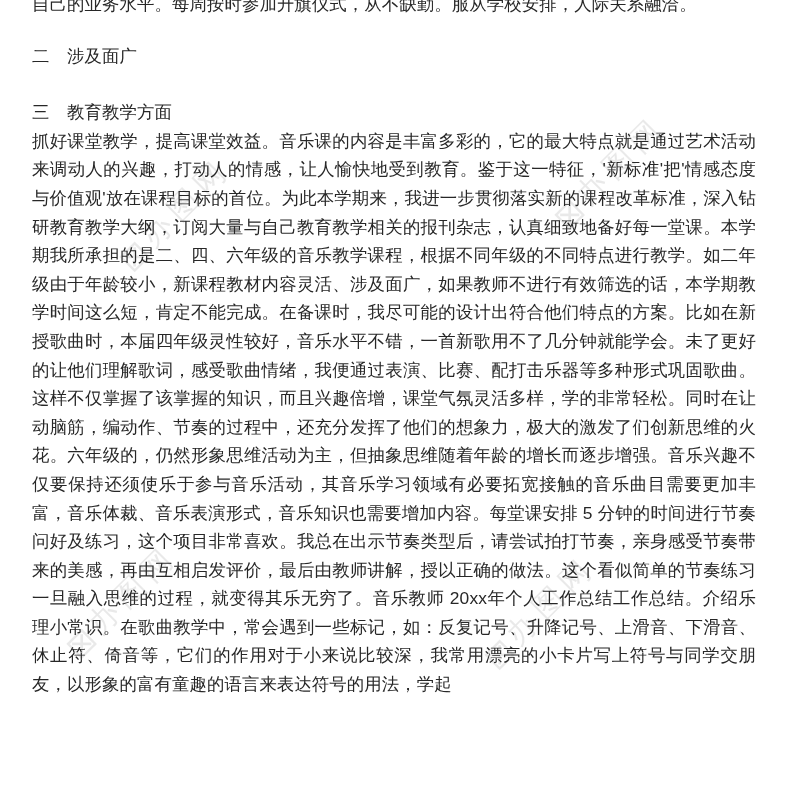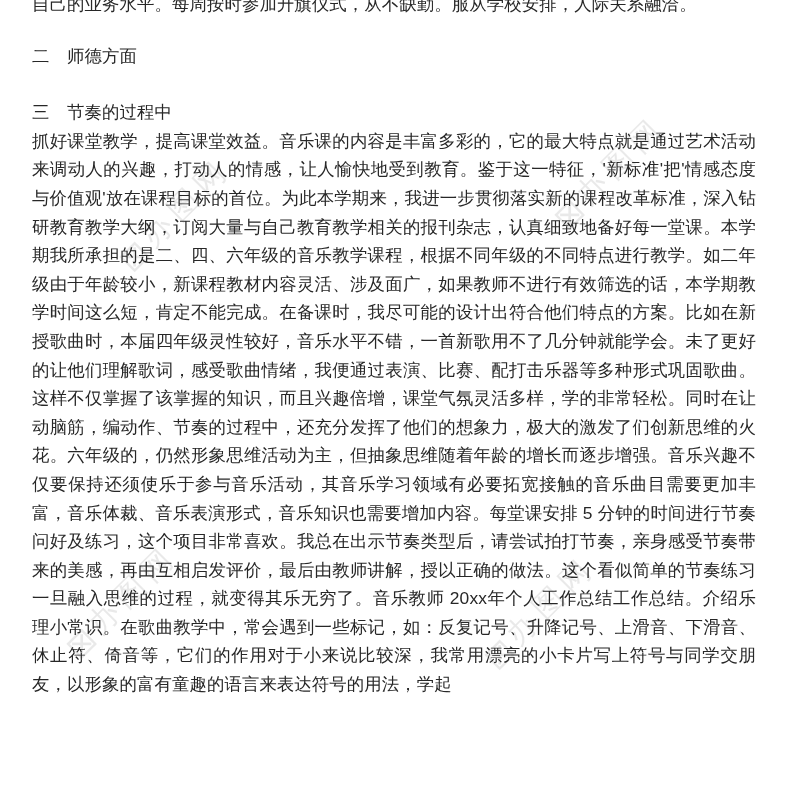--- a/index.html
+++ b/index.html
@@ -67,19 +67,19 @@
       <span class="wm-logo">⊠</span><span>办图网</span>
     </div>
     <div class="wm-tile t4">
       <span class="wm-logo">⊠</span><span>办图网</span>
     </div>
   </div>
 
   <div class="doc">
     <p>自己的业务水平。每周按时参加升旗仪式，从不缺勤。服从学校安排，人际关系融洽。</p>
 
-    <div class="heading gap-sm">二　师德方面</div>
+    <div class="heading gap-sm">二　涉及面广</div>
 
-    <div class="heading gap-md">三　节奏的过程中</div>
+    <div class="heading gap-md">三　教育教学方面</div>
     <p>抓好课堂教学，提高课堂效益。音乐课的内容是丰富多彩的，它的最大特点就是通过艺术活动来调动人的兴趣，打动人的情感，让人愉快地受到教育。鉴于这一特征，'新标准'把'情感态度与价值观'放在课程目标的首位。为此本学期来，我进一步贯彻落实新的课程改革标准，深入钻研教育教学大纲，订阅大量与自己教育教学相关的报刊杂志，认真细致地备好每一堂课。本学期我所承担的是二、四、六年级的音乐教学课程，根据不同年级的不同特点进行教学。如二年级由于年龄较小，新课程教材内容灵活、涉及面广，如果教师不进行有效筛选的话，本学期教学时间这么短，肯定不能完成。在备课时，我尽可能的设计出符合他们特点的方案。比如在新授歌曲时，本届四年级灵性较好，音乐水平不错，一首新歌用不了几分钟就能学会。未了更好的让他们理解歌词，感受歌曲情绪，我便通过表演、比赛、配打击乐器等多种形式巩固歌曲。这样不仅掌握了该掌握的知识，而且兴趣倍增，课堂气氛灵活多样，学的非常轻松。同时在让动脑筋，编动作、节奏的过程中，还充分发挥了他们的想象力，极大的激发了们创新思维的火花。六年级的，仍然形象思维活动为主，但抽象思维随着年龄的增长而逐步增强。音乐兴趣不仅要保持还须使乐于参与音乐活动，其音乐学习领域有必要拓宽接触的音乐曲目需要更加丰富，音乐体裁、音乐表演形式，音乐知识也需要增加内容。每堂课安排 5 分钟的时间进行节奏问好及练习，这个项目非常喜欢。我总在出示节奏类型后，请尝试拍打节奏，亲身感受节奏带来的美感，再由互相启发评价，最后由教师讲解，授以正确的做法。这个看似简单的节奏练习一旦融入思维的过程，就变得其乐无穷了。音乐教师 20xx年个人工作总结工作总结。介绍乐理小常识。在歌曲教学中，常会遇到一些标记，如：反复记号、升降记号、上滑音、下滑音、休止符、倚音等，它们的作用对于小来说比较深，我常用漂亮的小卡片写上符号与同学交朋友，以形象的富有童趣的语言来表达符号的用法，学起</p>
   </div>
 
 </div>
 
 </body></html>

